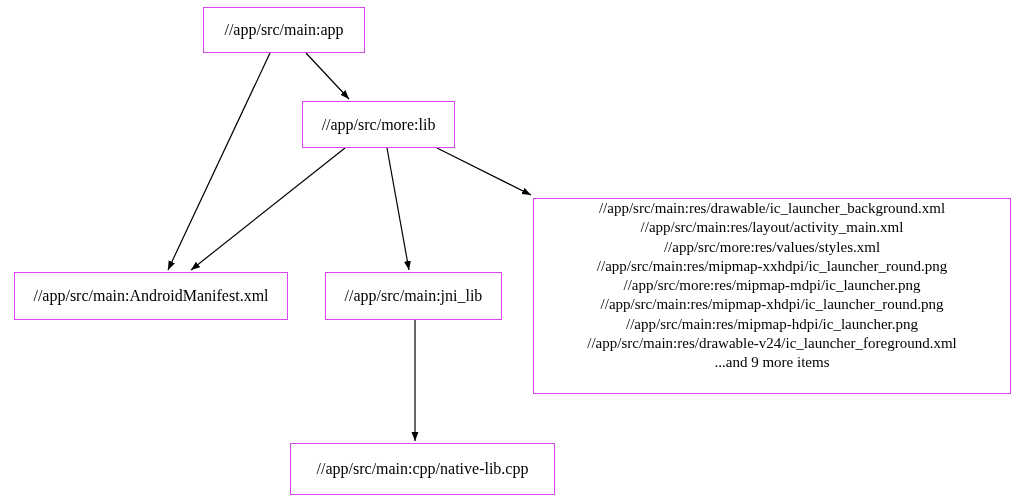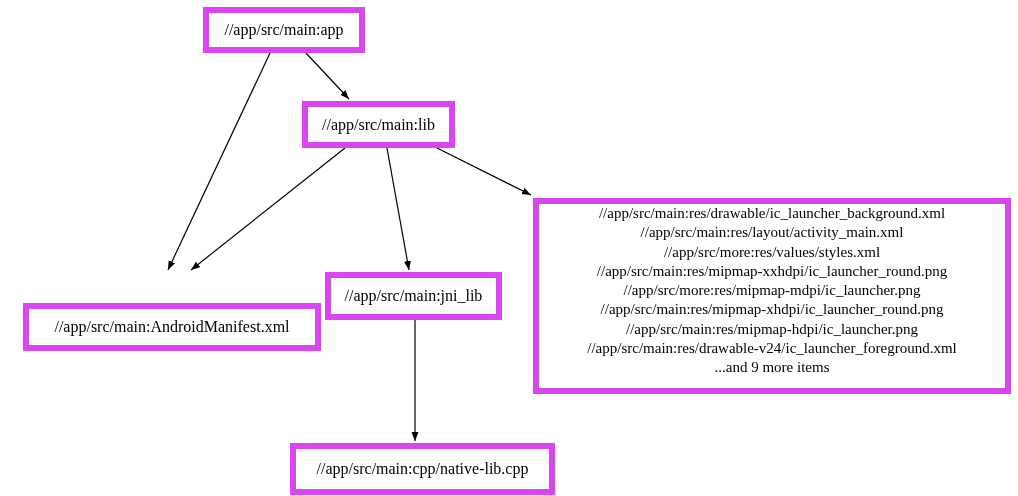--- a/index.html
+++ b/index.html
@@ -22,33 +22,33 @@
     top: 0;
     width: 1018px;
     height: 496px;
   }
   .edges line {
     stroke: #000000;
     stroke-width: 1.2;
   }
   .node {
     position: absolute;
-    border: 6px solid #d946ef;
+    border: 1px solid #d946ef;
     background: #ffffff;
     display: flex;
     align-items: center;
     justify-content: center;
     text-align: center;
     font-size: 16px;
     white-space: nowrap;
     box-sizing: border-box;
   }
   .node-app      { left: 203px; top: 7px;   width: 162px; height: 46px; }
   .node-lib      { left: 302px; top: 101px; width: 153px; height: 47px; }
-  .node-manifest { left: 23px;   top: 272px; width: 298px; height: 48px; margin-top: 31px; }
+  .node-manifest { left: 14px;   top: 272px; width: 274px; height: 48px; }
   .node-jni      { left: 325px; top: 272px; width: 177px; height: 48px; }
   .node-native   { left: 290px; top: 443px; width: 265px; height: 52px; }
   .node-res {
     left: 533px; top: 198px; width: 478px; height: 196px;
     flex-direction: column;
     justify-content: flex-start;
     font-size: 15px;
     line-height: 19.3px;
   }
   .res-line { width: 100%; }
@@ -70,21 +70,21 @@
     <line x1="387" y1="148" x2="409" y2="270" marker-end="url(#arrow)"></line>
     <line x1="437" y1="148" x2="531" y2="195" marker-end="url(#arrow)"></line>
     <line x1="415" y1="320" x2="415" y2="441" marker-end="url(#arrow)"></line>
   </svg>
 
   <div class="node node-app">
     <span>//app/src/main:app</span>
   </div>
 
   <div class="node node-lib">
-    <span>//app/src/main:lib</span>
+    <span>//app/src/more:lib</span>
   </div>
 
   <div class="node node-manifest">
     <span>//app/src/main:AndroidManifest.xml</span>
   </div>
 
   <div class="node node-jni">
     <span>//app/src/main:jni_lib</span>
   </div>
 

